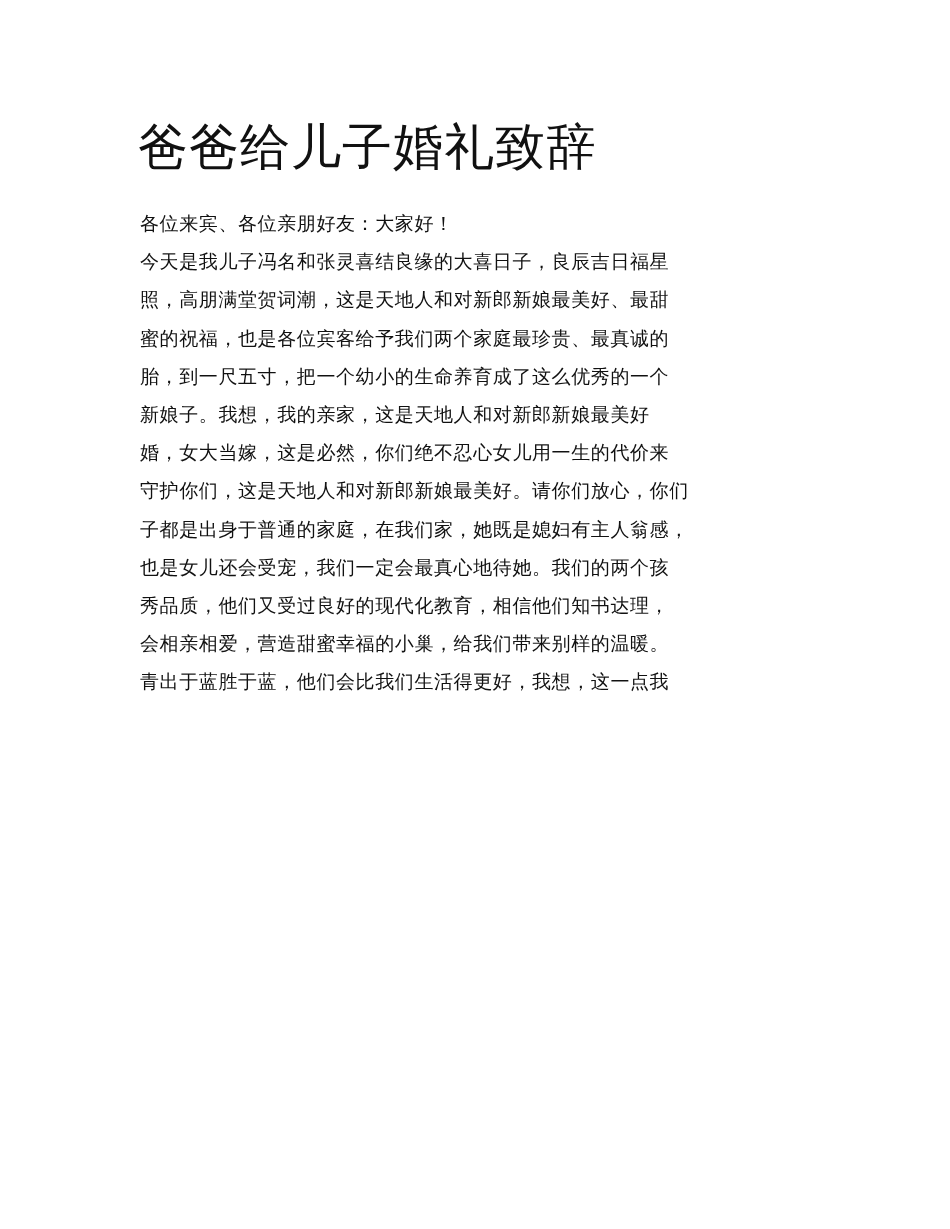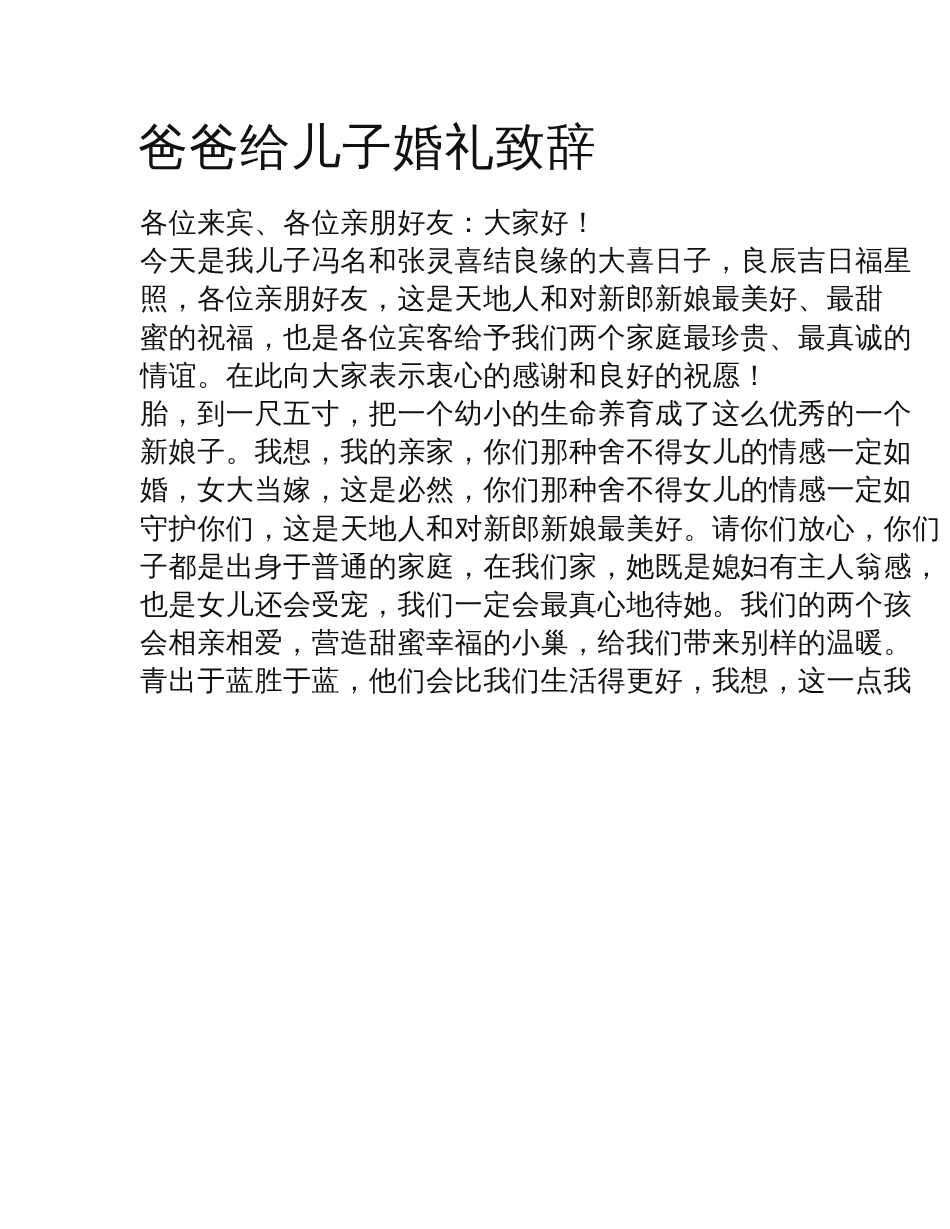--- a/index.html
+++ b/index.html
@@ -38,38 +38,38 @@
     .body-lines {
       position: absolute;
       left: 140px;
       top: 204px;
       width: 680px;
     }
     .line {
       display: block;
       height: 38.2px;
       line-height: 38.2px;
-      font-size: 28px;
+      font-size: 19px;
       white-space: nowrap;
       letter-spacing: 0.6px;
     }
   </style>
 </head>
 <body>
 
 <div class="page">
   <h1 class="title">爸爸给儿子婚礼致辞</h1>
   <div class="body-lines">
     <span class="line">各位来宾、各位亲朋好友：大家好！</span>
     <span class="line">今天是我儿子冯名和张灵喜结良缘的大喜日子，良辰吉日福星</span>
-    <span class="line">照，各位亲朋好友，这是天地人和对新郎新娘最美好、最甜</span>
+    <span class="line">照，高朋满堂贺词潮，这是天地人和对新郎新娘最美好、最甜</span>
     <span class="line">蜜的祝福，也是各位宾客给予我们两个家庭最珍贵、最真诚的</span>
-    <span class="line">情谊。在此向大家表示衷心的感谢和良好的祝愿！</span>
     <span class="line">胎，到一尺五寸，把一个幼小的生命养育成了这么优秀的一个</span>
-    <span class="line">新娘子。我想，我的亲家，你们那种舍不得女儿的情感一定如</span>
-    <span class="line">婚，女大当嫁，这是必然，你们那种舍不得女儿的情感一定如</span>
+    <span class="line">新娘子。我想，我的亲家，这是天地人和对新郎新娘最美好</span>
+    <span class="line">婚，女大当嫁，这是必然，你们绝不忍心女儿用一生的代价来</span>
     <span class="line">守护你们，这是天地人和对新郎新娘最美好。请你们放心，你们</span>
     <span class="line">子都是出身于普通的家庭，在我们家，她既是媳妇有主人翁感，</span>
     <span class="line">也是女儿还会受宠，我们一定会最真心地待她。我们的两个孩</span>
+    <span class="line">秀品质，他们又受过良好的现代化教育，相信他们知书达理，</span>
     <span class="line">会相亲相爱，营造甜蜜幸福的小巢，给我们带来别样的温暖。</span>
     <span class="line">青出于蓝胜于蓝，他们会比我们生活得更好，我想，这一点我</span>
   </div>
 </div>
 
 </body></html>

